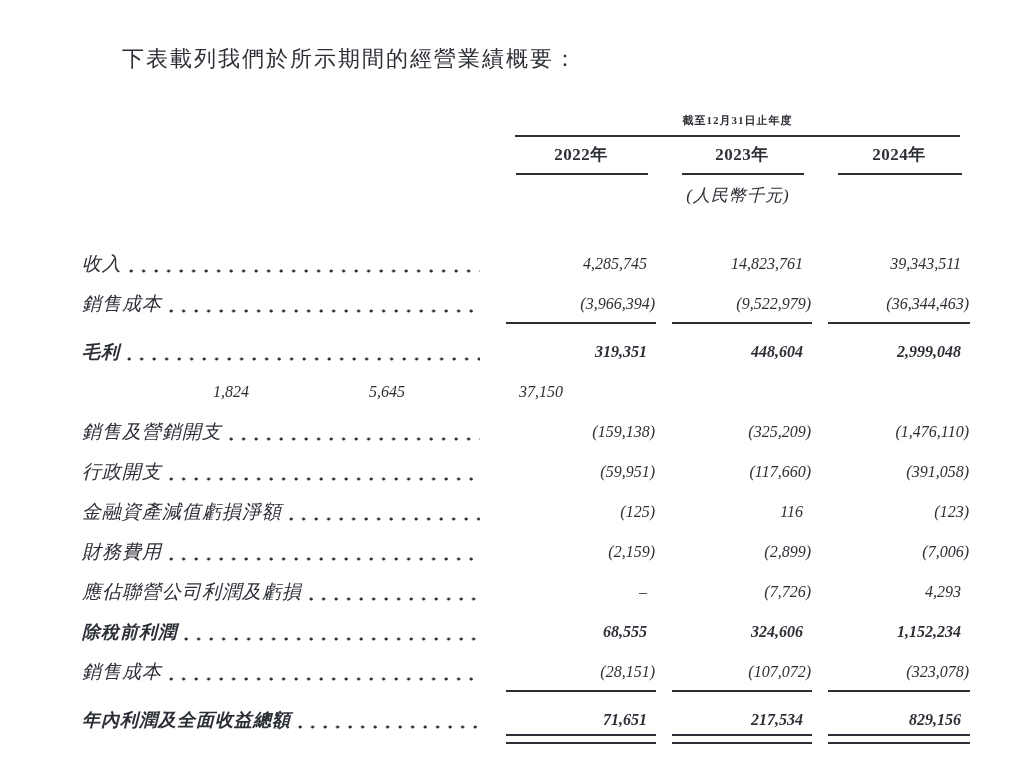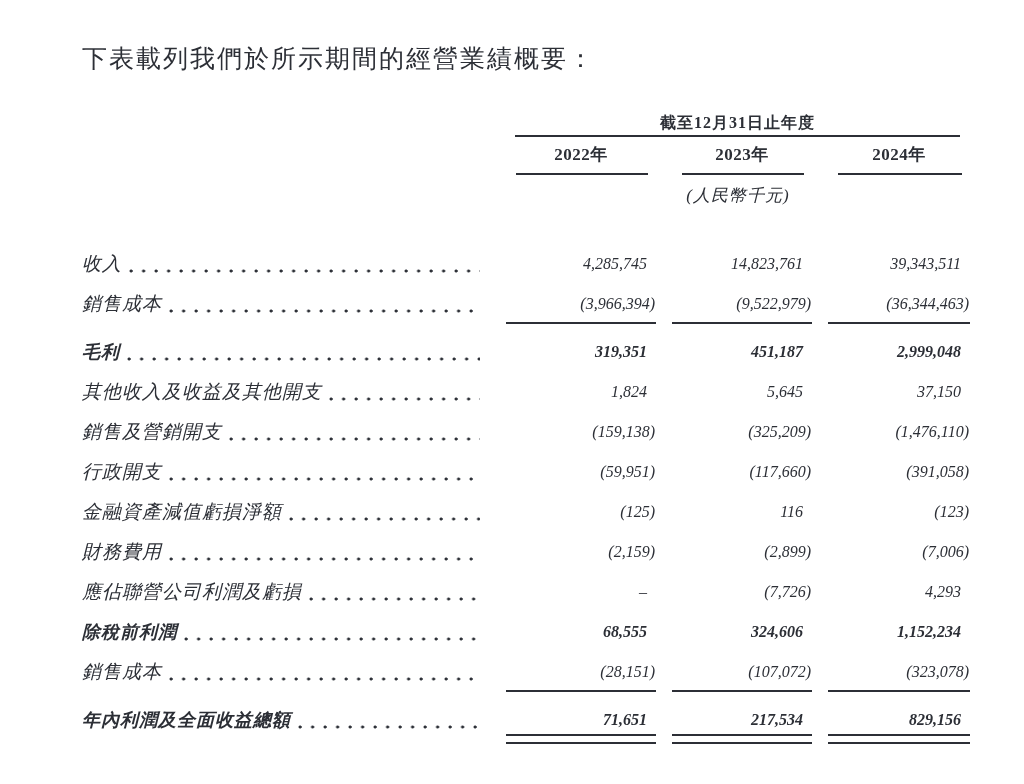--- a/index.html
+++ b/index.html
@@ -12,36 +12,37 @@
     overflow: hidden;
     position: relative;
   }
   .page {
     position: absolute;
     left: 82px;
     top: 45px;
     width: 888px;
   }
   .intro {
-    font-size: 25px;
+    font-size: 22px;
     letter-spacing: 2px;
     line-height: 28px;
     white-space: nowrap;
+    margin-left: 40px;
   }
 
   
   .hdr-span {
     margin-left: 433px;
     width: 445px;
     margin-top: 40px;
     text-align: center;
     font-weight: bold;
-    font-size: 16px;
+    font-size: 11px;
     letter-spacing: 1px;
-    padding-bottom: 1px;
+    padding-bottom: 7px;
     border-bottom: 2px solid var(--ink);
   }
   .hdr-years { display: flex; height: 38px; }
   .hdr-years .ycell {
     position: relative;
     text-align: center;
     font-weight: bold;
     font-size: 17px;
     line-height: 36px;
     letter-spacing: 0.5px;
@@ -166,29 +167,25 @@
         <div class="num n2">(9,522,979)</div>
         <div class="num n3">(36,344,463)</div>
       </div>
 
       <div class="row bold mt">
         <div class="lab">
             <span class="label">毛利</span>
             <span class="leader"></span>
           </div>
         <div class="num n1 pad">319,351</div>
-        <div class="num n2 pad">451,187</div>
+        <div class="num n2 pad">448,604</div>
         <div class="num n3 pad">2,999,048</div>
       </div>
 
       <div class="row">
-        <div class="lab">
-            <span class="label">其他收入及收益及其他開支</span>
-            <span class="leader"></span>
-          </div>
         <div class="num n1 pad">1,824</div>
         <div class="num n2 pad">5,645</div>
         <div class="num n3 pad">37,150</div>
       </div>
 
       <div class="row">
         <div class="lab">
             <span class="label">銷售及營銷開支</span>
             <span class="leader"></span>
           </div>

